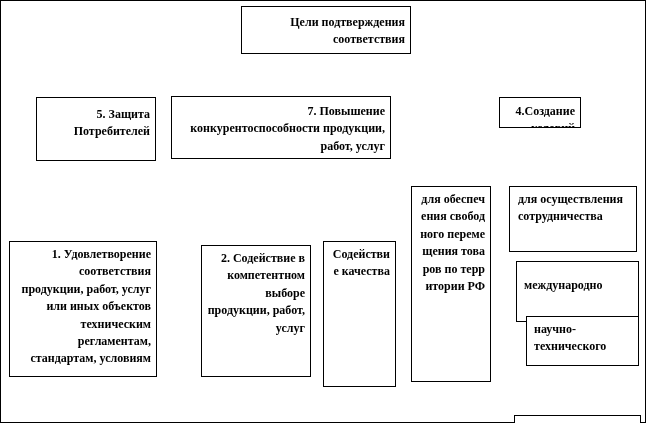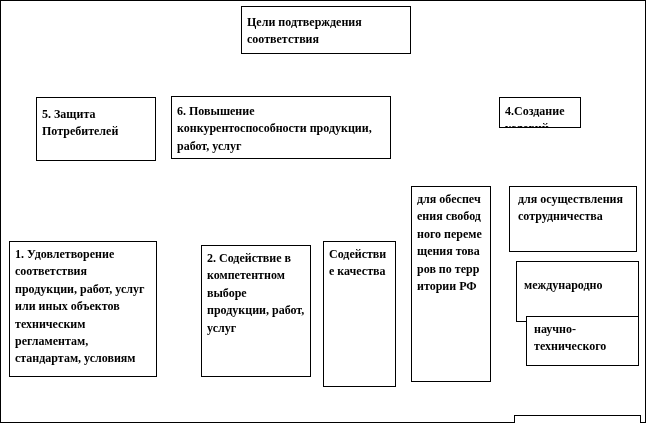--- a/index.html
+++ b/index.html
@@ -21,21 +21,21 @@
     box-sizing: border-box;
     border: 1px solid #000000;
     background: #ffffff;
     color: #000000;
     font-weight: bold;
     font-size: 12px;
     line-height: 1.45;
     padding: 4px 5px;
     overflow: hidden;
   }
-  .center { text-align: left; }
+  .center { text-align: right; }
   .hard { word-break: break-all; }
 
   .b-title          { left: 240px; top: 5px;   width: 170px; height: 48px;  padding-top: 7px; }
   .b-protection     { left: 35px;  top: 96px;  width: 120px; height: 64px;  padding-top: 8px; }
   .b-competitiveness{ left: 170px; top: 95px;  width: 220px; height: 63px;  padding-top: 6px; }
   .b-conditions     { left: 498px; top: 96px;  width: 82px;  height: 31px;  padding-top: 5px; }
   .b-movement       { left: 410px; top: 185px; width: 80px;  height: 196px; }
   .b-cooperation    { left: 508px; top: 185px; width: 128px; height: 66px;  padding-left: 8px; }
   .b-satisfaction   { left: 8px;   top: 240px; width: 148px; height: 136px; }
   .b-assistance     { left: 200px; top: 244px; width: 110px; height: 132px; }
@@ -46,21 +46,21 @@
 </style>
 </head>
 <body>
 
 <div class="canvas">
 
   <div class="box center b-title">Цели подтверждения соответствия</div>
 
   <div class="box center b-protection">5. Защита Потребителей</div>
 
-  <div class="box center b-competitiveness">6. Повышение конкурентоспособности продукции, работ, услуг</div>
+  <div class="box center b-competitiveness">7. Повышение конкурентоспособности продукции, работ, услуг</div>
 
   <div class="box center b-conditions">4.Создание условий</div>
 
   <div class="box center hard b-movement">для обеспечения свободного перемещения товаров по территории РФ</div>
 
   <div class="box b-cooperation">для осуществления сотрудничества</div>
 
   <div class="box center b-satisfaction">1. Удовлетворение соответствия продукции, работ, услуг или иных объектов техническим регламентам, стандартам, условиям</div>
 
   <div class="box center b-assistance">2. Содействие в компетентном выборе продукции, работ, услуг</div>

